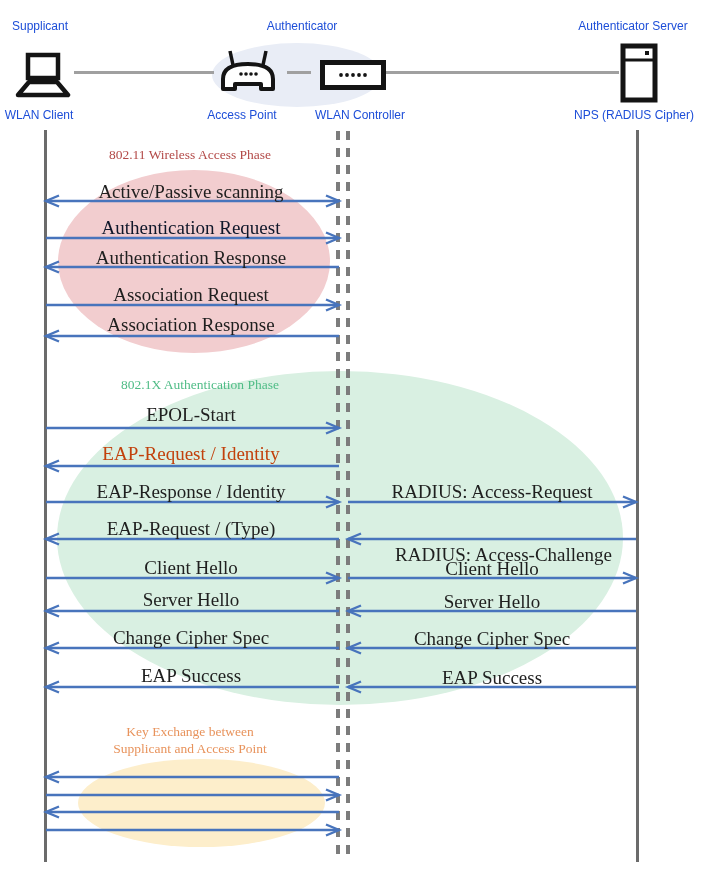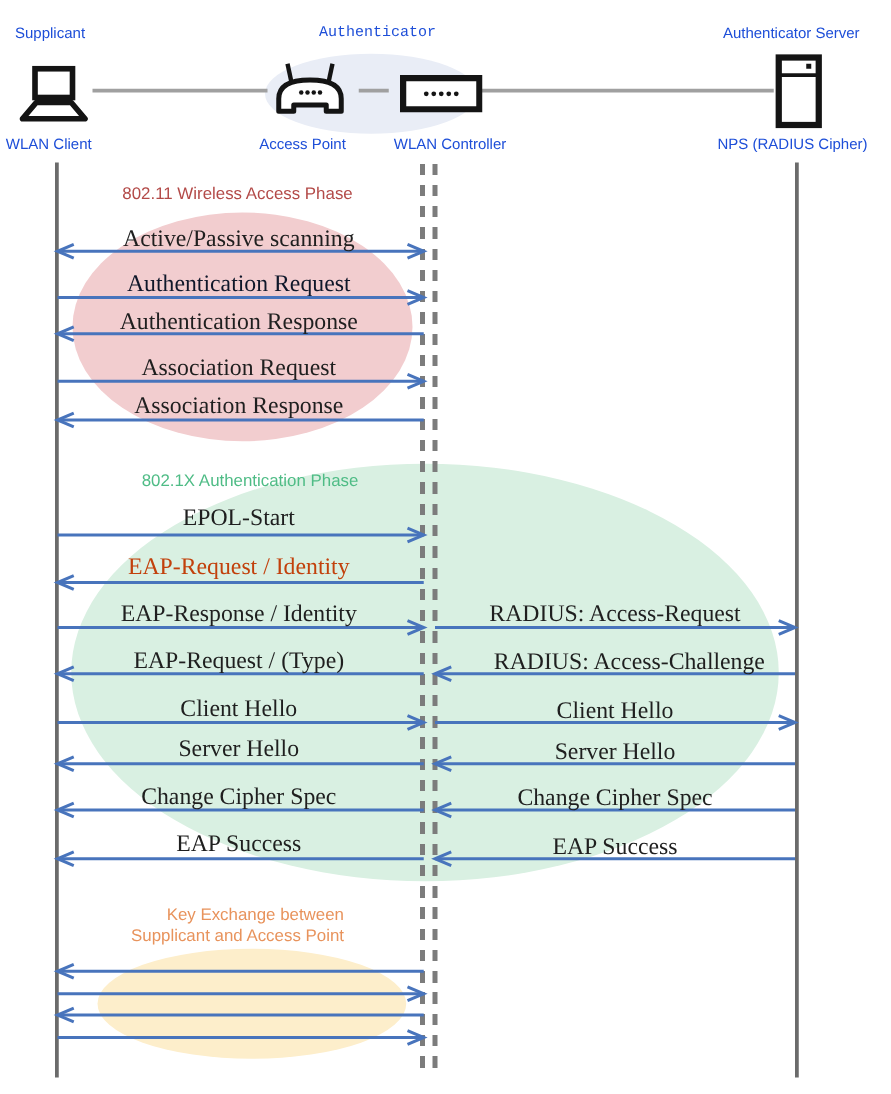--- a/index.html
+++ b/index.html
@@ -10,38 +10,38 @@
   .actor-role,.actor-device{
     position:absolute;font-size:12px;color:#1d4ed8;white-space:nowrap;z-index:3;
   }
   .centered{transform:translateX(-50%);}
   .connector{position:absolute;height:3px;top:71px;z-index:1;}
   .lifeline-solid{position:absolute;top:130px;width:3px;height:732px;z-index:1;}
   .lifeline-dashed{position:absolute;top:131px;width:4px;height:727px;z-index:1;}
   .phase-ellipse{position:absolute;border-radius:50%;z-index:0;}
   .phase-title{
     position:absolute;transform:translateX(-50%);font-size:13.5px;line-height:17px;
-    white-space:pre-line;text-align:right;z-index:3;
+    white-space:pre-line;text-align:center;z-index:3;font-family:Liberation Serif, serif;
   }
   .msg-label{
     position:absolute;transform:translateX(-50%);font-size:19px;line-height:15px;
     white-space:nowrap;z-index:3;font-family:Liberation Serif, serif;
   }
   #arrows-svg{position:absolute;left:0;top:0;z-index:2;}
   .icon{position:absolute;z-index:2;}
 </style>
 </head>
 <body>
 
 <div id="stage">
 
   <div id="auth-halo" class="phase-ellipse" style="left: 212px; top: 43px; width: 170px; height: 64px; background: rgb(233, 237, 246);"></div>
 
   <div class="actor-role" style="left:12px;top:19px;">Supplicant</div>
-  <div class="actor-role centered" style="left:302px;top:19px;font-family:Liberation Mono, monospace;">Authenticator</div>
+  <div class="actor-role centered" style="left:302px;top:19px;">Authenticator</div>
   <div class="actor-role centered" style="left:633px;top:19px;">Authenticator Server</div>
 
   <div class="connector" style="left: 74px; width: 140px; background: rgb(160, 160, 160);"></div>
   <div class="connector" style="left: 287px; width: 24px; background: rgb(160, 160, 160);"></div>
   <div class="connector" style="left: 385px; width: 234px; background: rgb(160, 160, 160);"></div>
 
   <svg class="icon" style="left:15px;top:52px;" width="56" height="48" viewBox="0 0 56 48">
     <rect x="13" y="3" width="30" height="23" fill="#fff" stroke="#141414" stroke-width="4.5"></rect>
     <path d="M3 43 L14 30 L42 30 L53 43 Z" fill="#fff" stroke="#141414" stroke-width="4.5" stroke-linejoin="round"></path>
   </svg>
@@ -138,21 +138,21 @@
     <div class="msg-label" style="left: 191px; top: 250px; color: rgb(31, 31, 31);">Authentication Response</div>
     <div class="msg-label" style="left: 191px; top: 287px; color: rgb(31, 31, 31);">Association Request</div>
     <div class="msg-label" style="left: 191px; top: 317px; color: rgb(31, 31, 31);">Association Response</div>
     <div class="phase-ellipse" style="left: 57px; top: 371px; width: 566px; height: 334px; background: rgb(217, 240, 226);"></div>
     <div class="phase-title" style="left: 200px; top: 376px; color: rgb(79, 188, 134);">802.1X Authentication Phase</div>
     <div class="msg-label" style="left: 191px; top: 407px; color: rgb(31, 31, 31);">EPOL-Start</div>
     <div class="msg-label" style="left: 191px; top: 446px; color: #c2410c;">EAP-Request / Identity</div>
     <div class="msg-label" style="left: 191px; top: 484px; color: rgb(31, 31, 31);">EAP-Response / Identity</div>
     <div class="msg-label" style="left: 492px; top: 484px; color: rgb(31, 31, 31);">RADIUS: Access-Request</div>
     <div class="msg-label" style="left: 191px; top: 521px; color: rgb(31, 31, 31);">EAP-Request / (Type)</div>
-    <div class="msg-label" style="left: 492px; top: 522px; color: rgb(31, 31, 31); padding-left: 23px;">RADIUS: Access-Challenge</div>
+    <div class="msg-label" style="left: 492px; top: 547px; color: rgb(31, 31, 31); padding-left: 23px;">RADIUS: Access-Challenge</div>
     <div class="msg-label" style="left: 191px; top: 560px; color: rgb(31, 31, 31);">Client Hello</div>
     <div class="msg-label" style="left: 492px; top: 561px; color: rgb(31, 31, 31);">Client Hello</div>
     <div class="msg-label" style="left: 191px; top: 592px; color: rgb(31, 31, 31);">Server Hello</div>
     <div class="msg-label" style="left: 492px; top: 594px; color: rgb(31, 31, 31);">Server Hello</div>
     <div class="msg-label" style="left: 191px; top: 630px; color: rgb(31, 31, 31);">Change Cipher Spec</div>
     <div class="msg-label" style="left: 492px; top: 631px; color: rgb(31, 31, 31);">Change Cipher Spec</div>
     <div class="msg-label" style="left: 191px; top: 668px; color: rgb(31, 31, 31);">EAP Success</div>
     <div class="msg-label" style="left: 492px; top: 670px; color: rgb(31, 31, 31);">EAP Success</div>
     <div class="phase-ellipse" style="left: 78px; top: 759px; width: 247px; height: 88px; background: rgb(253, 238, 203);"></div>
     <div class="phase-title" style="left: 190px; top: 723px; color: rgb(232, 147, 92);">Key Exchange between

